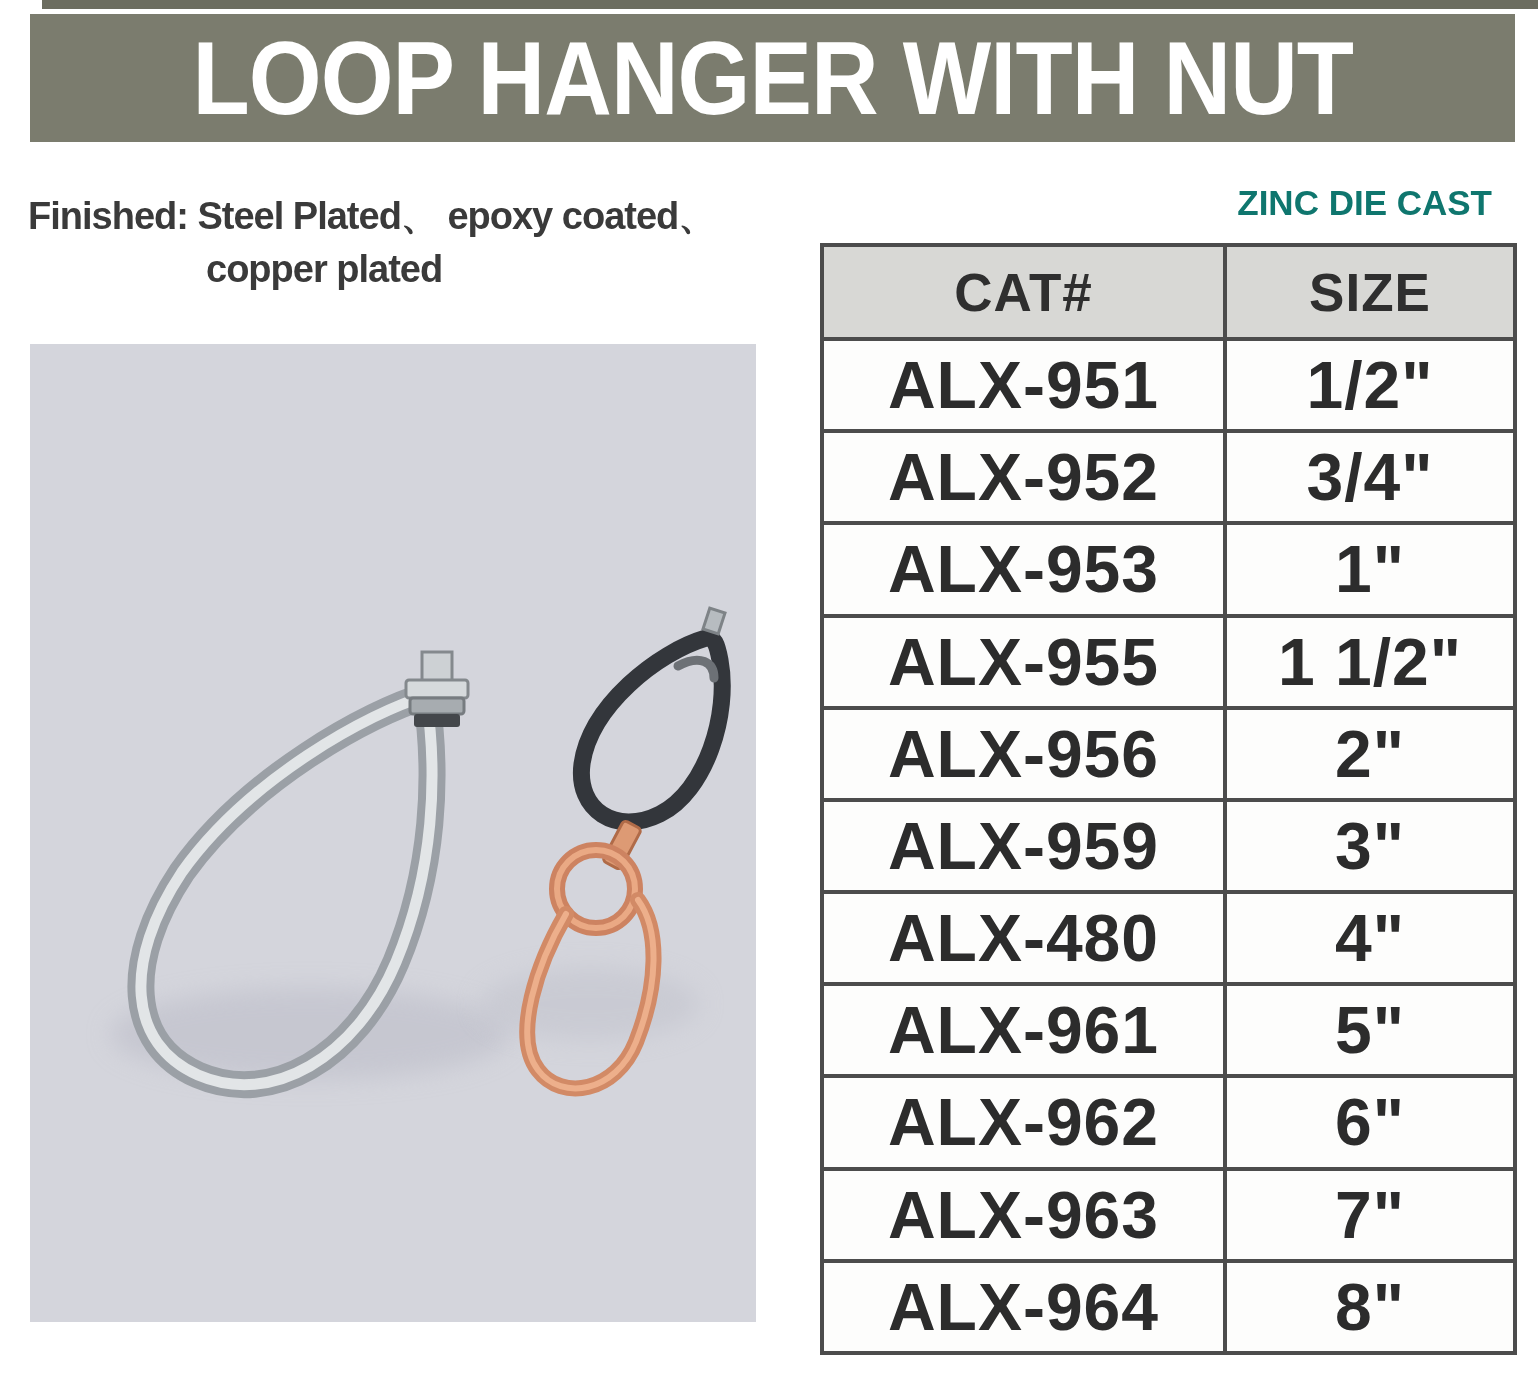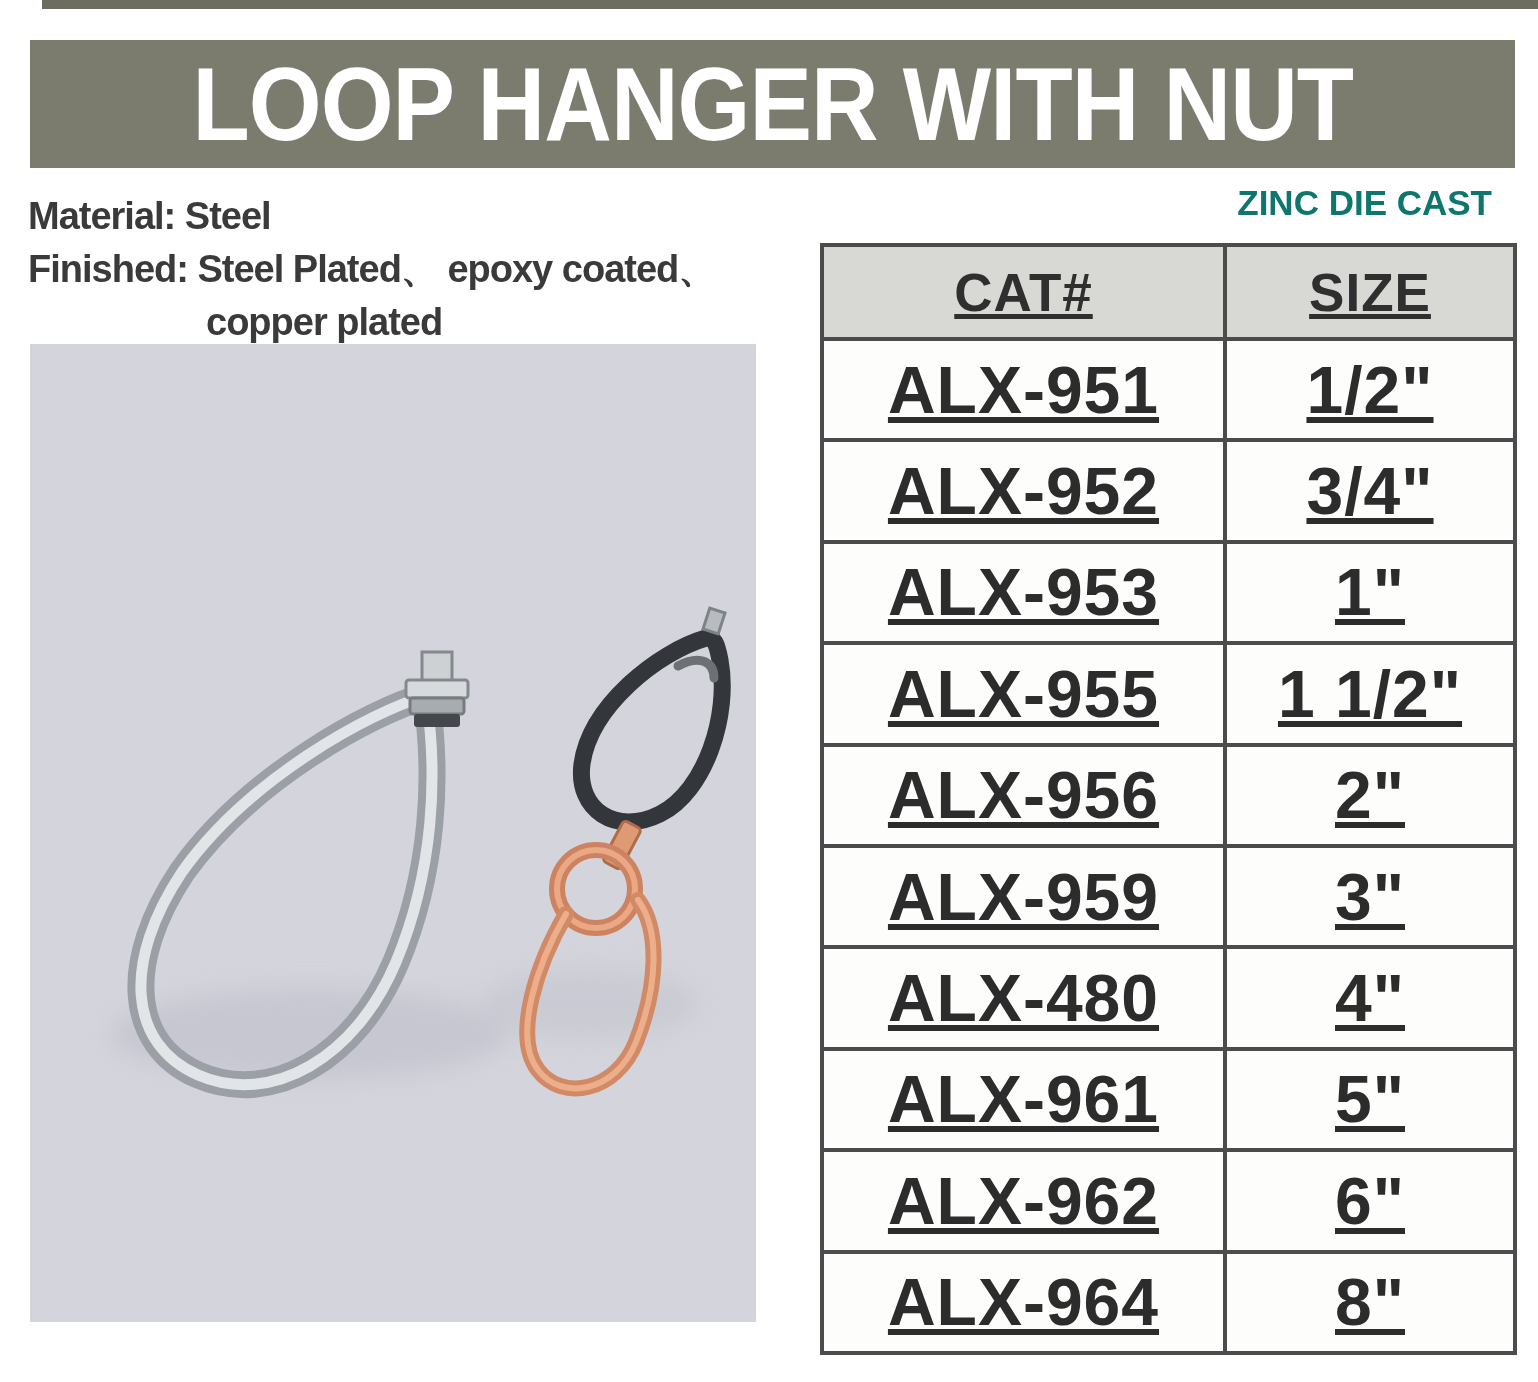--- a/index.html
+++ b/index.html
@@ -2,21 +2,21 @@
 <html><head>
 <meta charset="utf-8">
 <style>
   html,body{margin:0;padding:0;background:#ffffff;}
   .page{
     position:relative;width:1538px;height:1382px;background:#ffffff;
     font-family:"Liberation Sans",sans-serif;overflow:hidden;
   }
   .top-strip{position:absolute;left:42px;top:0;right:0;height:9px;background:#6c6d60;}
   .banner{
-    position:absolute;left:30px;top:40px;width:1485px;height:128px;background:#7b7c6e;
+    position:absolute;left:30px;top:14px;width:1485px;height:128px;background:#7b7c6e;
     display:flex;align-items:center;justify-content:center;
   }
   .banner h1{
     margin:0;color:#ffffff;font-size:104px;font-weight:bold;white-space:nowrap;
     letter-spacing:-1px;transform:scaleX(0.9);
   }
   .specs{
     position:absolute;left:28px;top:190px;font-size:38px;font-weight:bold;
     color:#3a3a3a;line-height:53px;letter-spacing:-1px;white-space:nowrap;
   }
@@ -29,40 +29,39 @@
     position:absolute;left:30px;top:344px;width:726px;height:978px;background:#d4d5dc;
   }
   table.sizes{
     position:absolute;left:820px;top:243px;width:693px;height:1112px;
     border-collapse:collapse;table-layout:fixed;
   }
   table.sizes col.c1{width:403px;}
   table.sizes col.c2{width:290px;}
   table.sizes th,table.sizes td{
     border:4px solid #4c4c4c;text-align:center;vertical-align:middle;
-    font-weight:bold;background:#fdfdfc;text-decoration:underline;
+    font-weight:bold;background:#fdfdfc;
   }
   table.sizes th{
     height:88px;background:#d8d8d5;font-size:53px;color:#2f2f2f;letter-spacing:1px;
   }
   table.sizes td{font-size:66px;color:#2c2c2c;letter-spacing:1px;}
 </style>
 </head>
 <body>
 
 <div class="page">
 
   <div class="top-strip"></div>
 
   <div class="banner">
     <h1>LOOP HANGER WITH NUT</h1>
   </div>
 
   <div class="specs">
-    <div>Material: Steel</div>
     <div>Finished: Steel Plated、 epoxy coated、</div>
     <div class="cont">copper plated</div>
   </div>
 
   <div class="cast-note">ZINC DIE CAST</div>
 
   <div class="photo">
     <svg width="726" height="978" viewBox="0 0 726 978" xmlns="http://www.w3.org/2000/svg">
       <defs>
         <filter id="soft" x="-50%" y="-50%" width="200%" height="200%">
@@ -146,19 +145,23 @@
         </tr>
         <tr>
           <td>ALX-961</td>
           <td>5"</td>
         </tr>
         <tr>
           <td>ALX-962</td>
           <td>6"</td>
         </tr>
         <tr>
+          <td>ALX-963</td>
+          <td>7"</td>
+        </tr>
+        <tr>
           <td>ALX-964</td>
           <td>8"</td>
         </tr>
       </tbody>
   </table>
 
 </div>
 
 </body></html>

